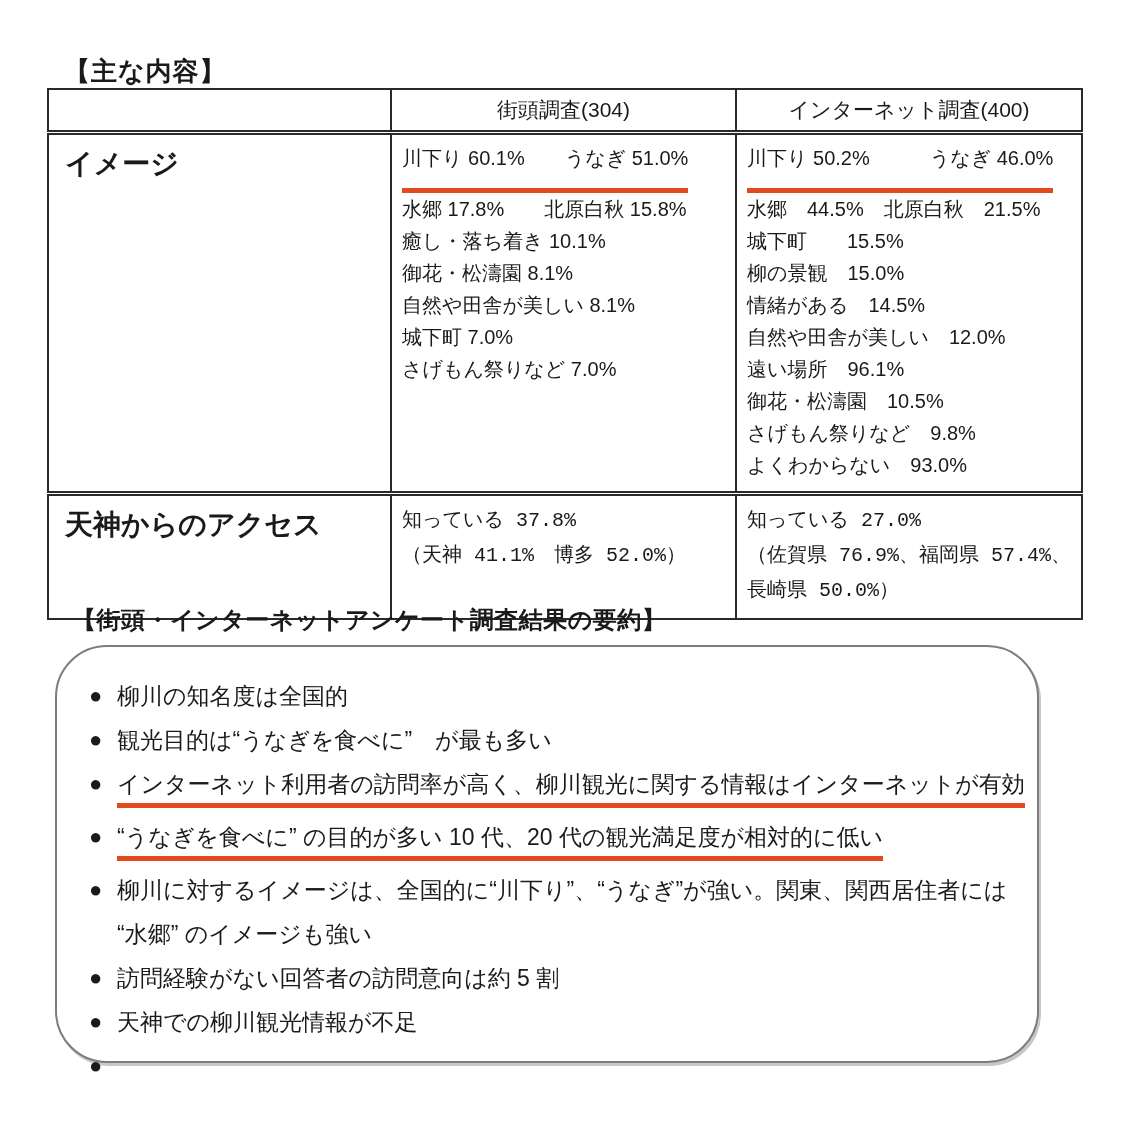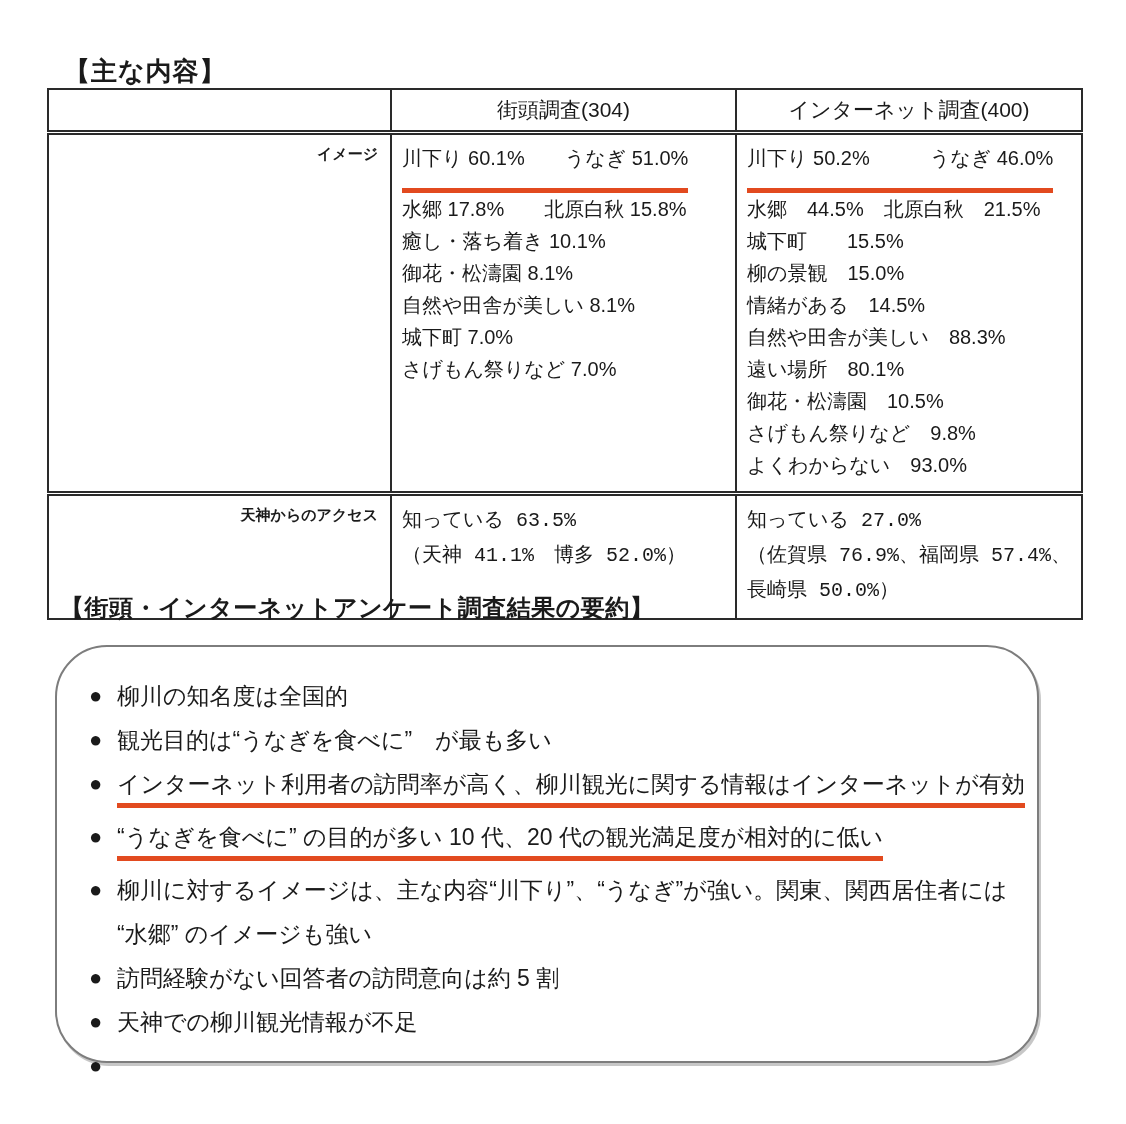--- a/index.html
+++ b/index.html
@@ -23,35 +23,35 @@
   .survey-table col.c1 { width:343px; }
   .survey-table col.c2 { width:345px; }
   .survey-table col.c3 { width:346px; }
   .survey-table th, .survey-table td { border:2px solid var(--line); }
   .survey-table thead th {
     height:41px; font-size:21px; font-weight:normal; text-align:center;
     vertical-align:middle; border-bottom:5px double var(--line); padding:6px 4px;
   }
   .survey-table td { vertical-align:top; }
   .label-cell {
-    font-size:15px; font-weight:bold; padding:10px 12px 6px 16px;text-align:right;
+    font-size:28px; font-weight:bold; padding:10px 12px 6px 16px;
   }
   .data-cell { font-size:20px; padding:7px 6px 10px 10px; }
   .row-image td { border-bottom:5px double var(--line); }
   .row-image .data-cell .tline { line-height:32px; white-space:nowrap; }
   .row-access td { height:96px;font-family:Liberation Mono, monospace; }
   .row-access .data-cell .tline { line-height:35px; white-space:nowrap; }
 
   .u-red {
     display:inline-block; border-bottom:5px solid var(--accent);
     padding-bottom:14px;
   }
 
   .doc-title2 {
-    position:absolute; left:56px; top:588px; margin:4px;
+    position:absolute; left:56px; top:588px; margin:16px;
     font-size:24px; font-weight:bold; letter-spacing:0.5px;
   }
 
   
   .summary-box {
     position:absolute; left:55px; top:645px; width:984px; height:418px;
     border:2px solid #7d7d7d; border-radius:52px;
     box-shadow:2px 3px 0 rgba(130,130,130,0.45);
     padding:34px 26px 0 32px; background:#fff;
   }
@@ -93,31 +93,31 @@
           <div class="tline">自然や田舎が美しい 8.1%</div>
           <div class="tline">城下町 7.0%</div>
           <div class="tline">さげもん祭りなど 7.0%</div>
         </td>
         <td class="data-cell">
           <div class="tline"><span class="u-red">川下り 50.2%　　　うなぎ 46.0%</span></div>
           <div class="tline">水郷　44.5%　北原白秋　21.5%</div>
           <div class="tline">城下町　　15.5%</div>
           <div class="tline">柳の景観　15.0%</div>
           <div class="tline">情緒がある　14.5%</div>
-          <div class="tline">自然や田舎が美しい　88.3%</div>
-          <div class="tline">遠い場所　80.1%</div>
+          <div class="tline">自然や田舎が美しい　12.0%</div>
+          <div class="tline">遠い場所　96.1%</div>
           <div class="tline">御花・松濤園　10.5%</div>
           <div class="tline">さげもん祭りなど　9.8%</div>
           <div class="tline">よくわからない　93.0%</div>
         </td>
       </tr>
       <tr class="row-access">
         <td class="label-cell">天神からのアクセス</td>
         <td class="data-cell">
-          <div class="tline">知っている 63.5%</div>
+          <div class="tline">知っている 37.8%</div>
           <div class="tline">（天神 41.1%　博多 52.0%）</div>
         </td>
         <td class="data-cell">
           <div class="tline">知っている 27.0%</div>
           <div class="tline">（佐賀県 76.9%、福岡県 57.4%、</div>
           <div class="tline">長崎県 50.0%）</div>
         </td>
       </tr>
     </tbody>
   </table>
@@ -136,21 +136,21 @@
     <div class="s-line">
       <span class="mk">●</span>
       <span class="s-text u-red2">インターネット利用者の訪問率が高く、柳川観光に関する情報はインターネットが有効</span>
     </div>
     <div class="s-line">
       <span class="mk">●</span>
       <span class="s-text u-red2">“うなぎを食べに” の目的が多い 10 代、20 代の観光満足度が相対的に低い</span>
     </div>
     <div class="s-line">
       <span class="mk">●</span>
-      <span class="s-text">柳川に対するイメージは、主な内容“川下り”、“うなぎ”が強い。関東、関西居住者には</span>
+      <span class="s-text">柳川に対するイメージは、全国的に“川下り”、“うなぎ”が強い。関東、関西居住者には</span>
     </div>
     <div class="s-line">
       <span class="mk"></span>
       <span class="s-text">“水郷” のイメージも強い</span>
     </div>
     <div class="s-line">
       <span class="mk">●</span>
       <span class="s-text">訪問経験がない回答者の訪問意向は約 5 割</span>
     </div>
     <div class="s-line">

